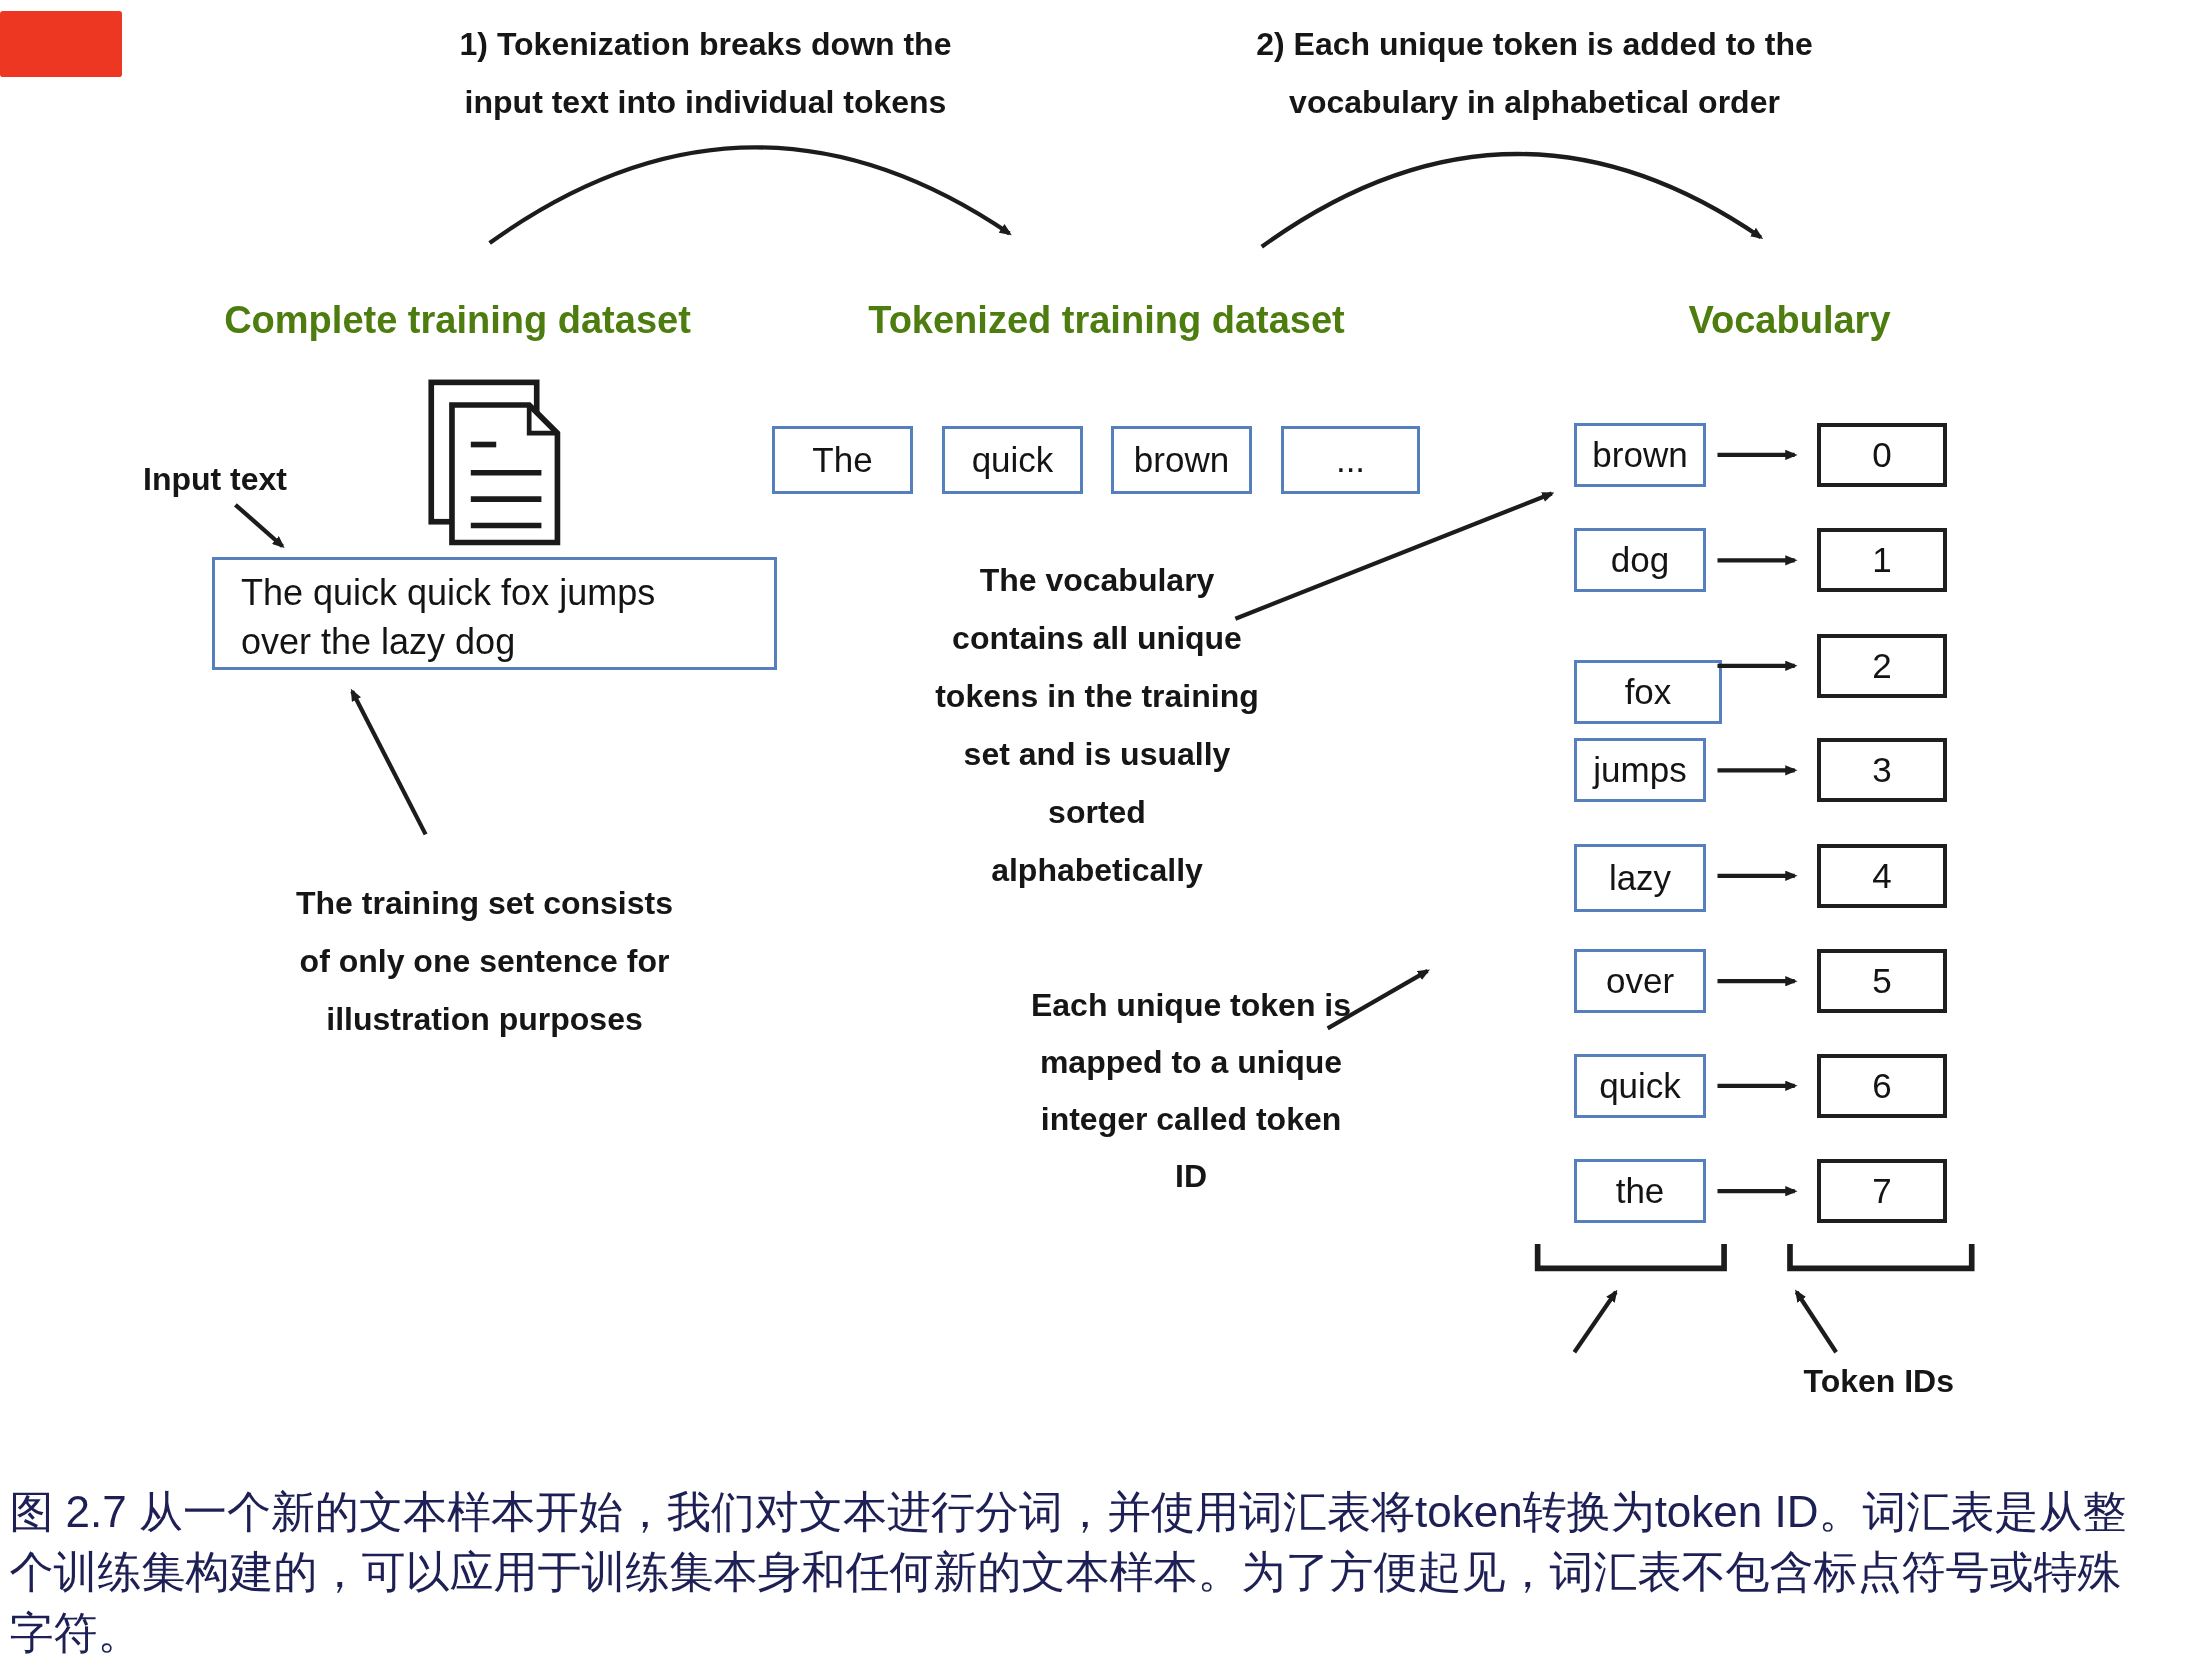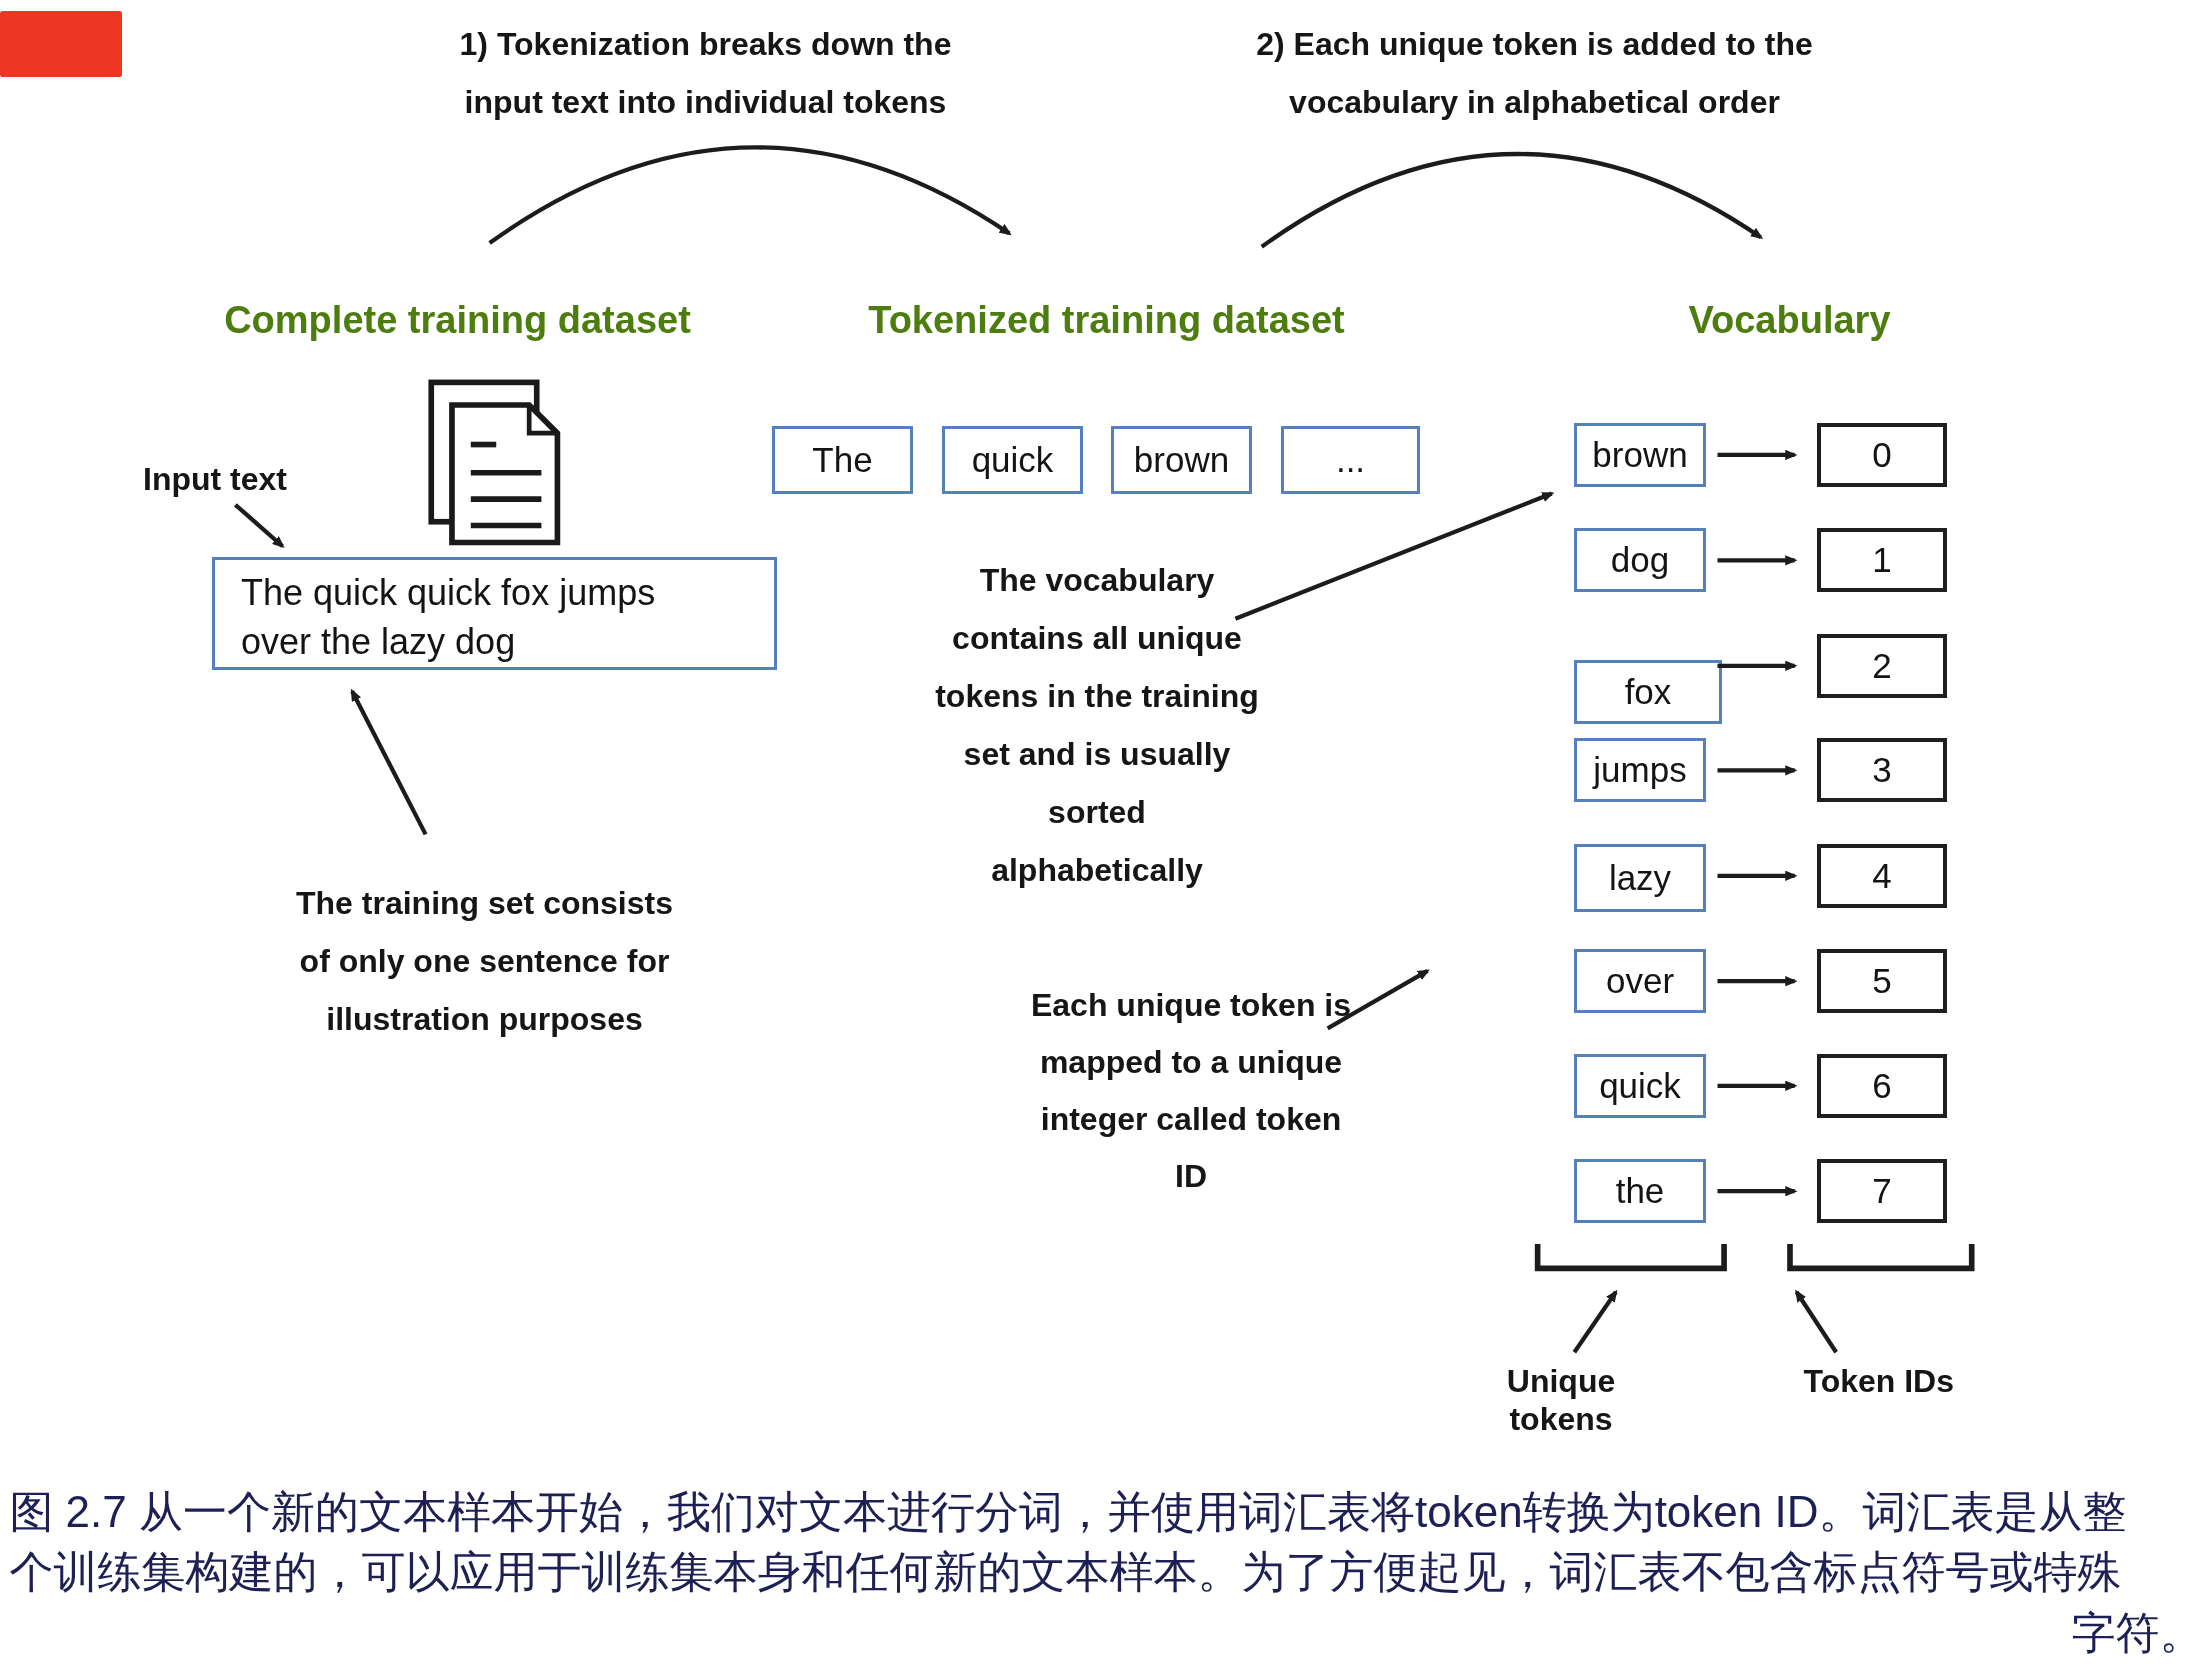--- a/index.html
+++ b/index.html
@@ -91,26 +91,25 @@
 
   <div class="tokbox" style="left:1574px;top:949px;width:132px;height:64px;">over</div>
   <div class="idbox" style="left:1817px;top:949px;width:130px;height:64px;">5</div>
 
   <div class="tokbox" style="left:1574px;top:1054px;width:132px;height:64px;">quick</div>
   <div class="idbox" style="left:1817px;top:1054px;width:130px;height:64px;">6</div>
 
   <div class="tokbox" style="left:1574px;top:1159px;width:132px;height:64px;">the</div>
   <div class="idbox" style="left:1817px;top:1159px;width:130px;height:64px;">7</div>
 
-  <div class="lbl" style="left:1455px;top:1362px;width:212px;text-align:center;">Unique tokens</div>
   <div class="lbl" style="left:1728px;top:1362px;width:226px;text-align:right;">Token IDs</div>
 
   <div class="caption" style="top:1482px;">图 2.7 从一个新的文本样本开始，我们对文本进行分词，并使用词汇表将token转换为token ID。词汇表是从整</div>
   <div class="caption" style="top:1542px;">个训练集构建的，可以应用于训练集本身和任何新的文本样本。为了方便起见，词汇表不包含标点符号或特殊</div>
-  <div class="caption" style="top:1603px;text-align:right;">字符。</div>
+  <div class="caption" style="top:1603px;">字符。</div>
 
   <svg width="2209" height="1680" viewBox="0 0 2346 1784">
     <defs>
       <marker id="ah" markerWidth="13" markerHeight="11" refX="10" refY="5.5" orient="auto" markerUnits="userSpaceOnUse">
         <path d="M0,0 L13,5.5 L0,11 Z" fill="#1c1c1c"></path>
       </marker>
     </defs>
 
     <path d="M 520 258 Q 795 60 1072 248" fill="none" stroke="#1c1c1c" stroke-width="4.5" marker-end="url(#ah)"></path>
     <path d="M 1340 262 Q 1605 70 1870 252" fill="none" stroke="#1c1c1c" stroke-width="4.5" marker-end="url(#ah)"></path>

